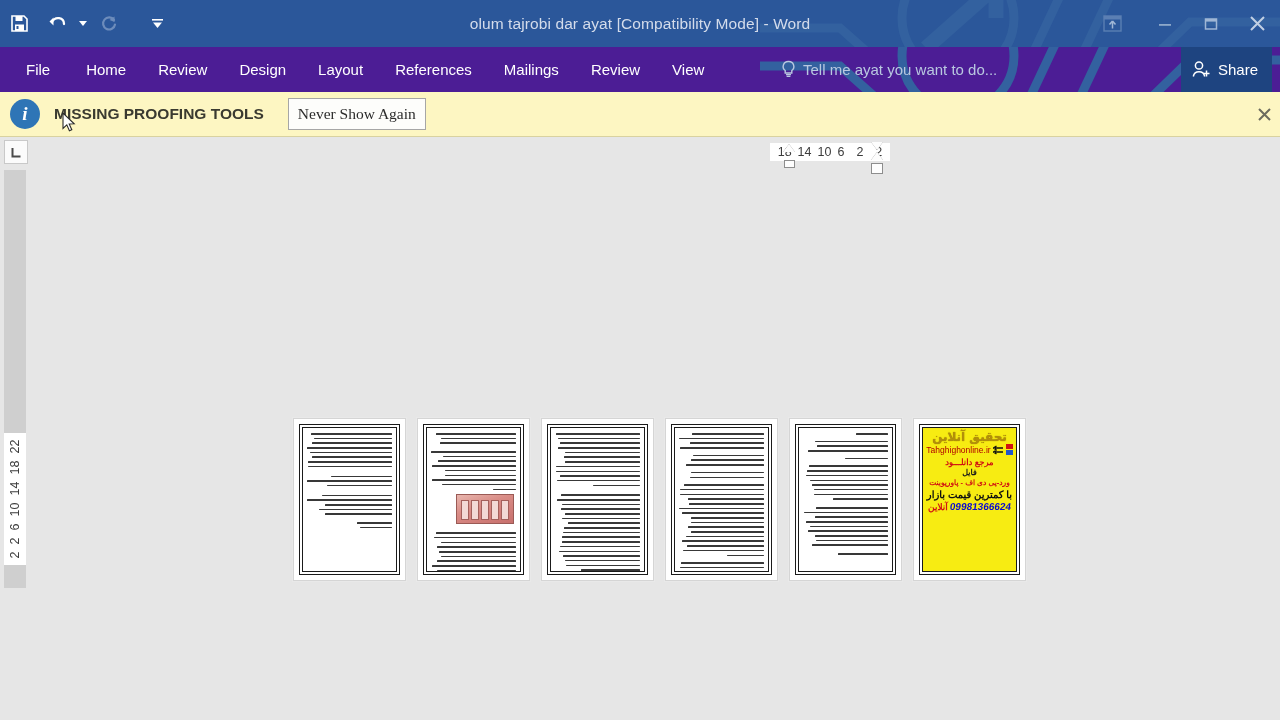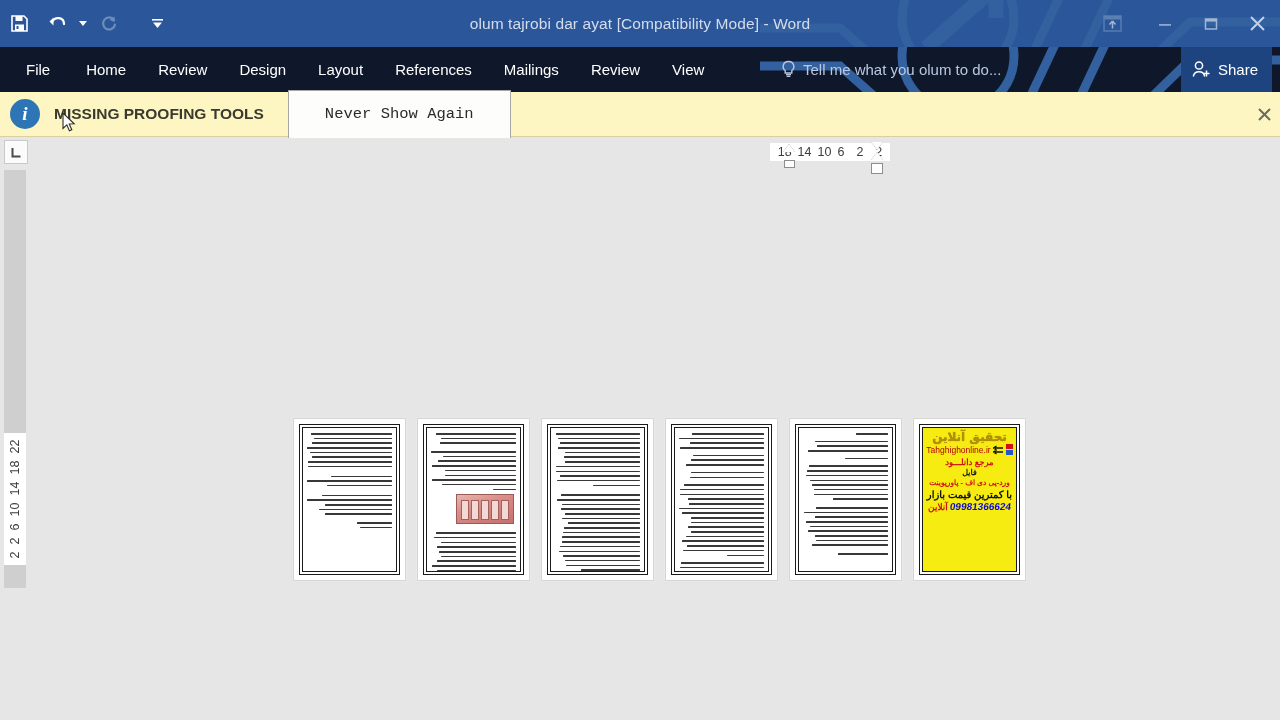--- a/index.html
+++ b/index.html
@@ -39,21 +39,21 @@
   .wc{
     width:46px; height:47px; display:flex; align-items:center; justify-content:center;
     color:#b3c4dd;
   }
   .wc#ribbon-opts{ width:60px; }
   .wc#btn-close{ color:#c8d4e6; }
 
   
   #ribbon{
     position:absolute; left:0; top:47px; width:1280px; height:45px;
-    background:#0f172a; overflow:hidden;
+    background:#4c1d95; overflow:hidden;
   }
   #rb-deco{ position:absolute; right:0; top:-47px; width:520px; height:140px; pointer-events:none; }
   #tabs{ position:absolute; left:0; top:0; height:45px; display:flex; align-items:center; }
   .tab{
     height:45px; display:flex; align-items:center; padding:0 16px;
     color:#ffffff; font-size:15px; white-space:nowrap;
   }
   .tab#tab-file{ padding:0 20px 0 26px; }
   #tellme{
     position:absolute; left:781px; top:0; height:45px; display:flex; align-items:center; gap:7px;
@@ -72,23 +72,23 @@
   }
   #info-icon{
     width:30px; height:30px; border-radius:50%; background:#2e75b6; color:#fff;
     margin-left:10px; display:flex; align-items:center; justify-content:center;
     font-family:"Liberation Serif", serif; font-style:italic; font-weight:bold; font-size:19px;
     flex:0 0 auto;
   }
   #info-title{ margin-left:14px; font-size:15.5px; font-weight:bold; color:#3a3a30; white-space:nowrap; }
   #info-text{ margin-left:11px; font-size:15.5px; color:#3a3a30; white-space:nowrap; }
   #never-show{
-    margin-left:24px; height:49px; padding:0 36px; background:#fdfdfb;
+    margin-left:24px; height:32px; padding:0 9px; background:#fdfdfb;
     border:1px solid #a6a6a6; font-size:15.5px; color:#2b2b2b;
-    display:flex; align-items:center; font-family:Liberation Mono, monospace;
+    display:flex; align-items:center; font-family:Liberation Serif, serif;
   }
   #info-close{
     position:absolute; right:5px; top:50%; transform:translateY(-50%);
     width:22px; height:22px; color:#6b6b5e; font-size:17px;
     display:flex; align-items:center; justify-content:center;
   }
 
   
   #ruler-corner{
     position:absolute; left:4px; top:140px; width:24px; height:24px;
@@ -327,21 +327,21 @@
     <div class="tab">
         <span>View</span>
       </div>
   </div>
 
   <div id="tellme">
     <svg width="15" height="19" viewBox="0 0 15 19">
       <path d="M7.5 1.5 A5 5 0 0 0 4.2 10.5 L4.2 13 L10.8 13 L10.8 10.5 A5 5 0 0 0 7.5 1.5 Z" fill="none" stroke="#b9c8e0" stroke-width="1.4"></path>
       <path d="M5 14.6 L10 14.6 M5.6 16.4 L9.4 16.4" stroke="#b9c8e0" stroke-width="1.4"></path>
     </svg>
-    <span>Tell me what you olum to do...</span>
+    <span>Tell me ayat you want to do...</span>
   </div>
 
   <div id="share-btn">
     <svg width="20" height="19" viewBox="0 0 20 19">
       <circle cx="8" cy="5.5" r="3.6" fill="none" stroke="#ffffff" stroke-width="1.5"></circle>
       <path d="M2.3 16.5 A5.8 5.8 0 0 1 13.7 16.5" fill="none" stroke="#ffffff" stroke-width="1.5"></path>
       <path d="M15.5 10.5 L15.5 16.5 M12.5 13.5 L18.5 13.5" stroke="#ffffff" stroke-width="1.5"></path>
     </svg>
     <span>Share</span>
   </div>

